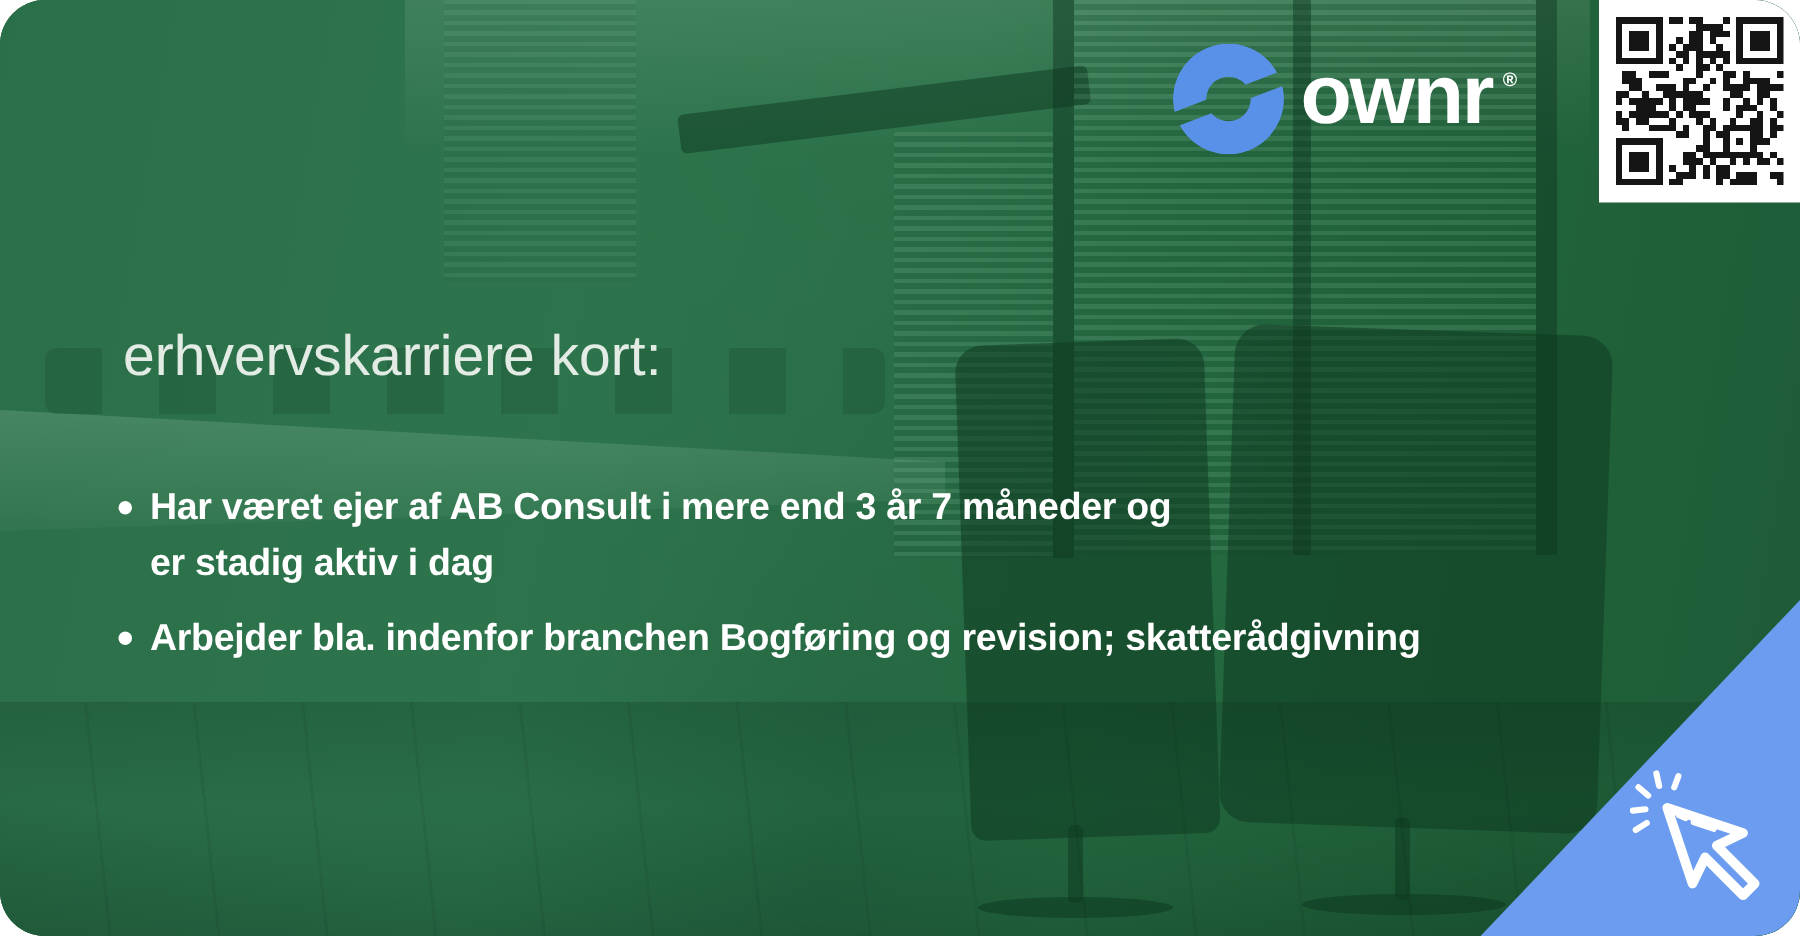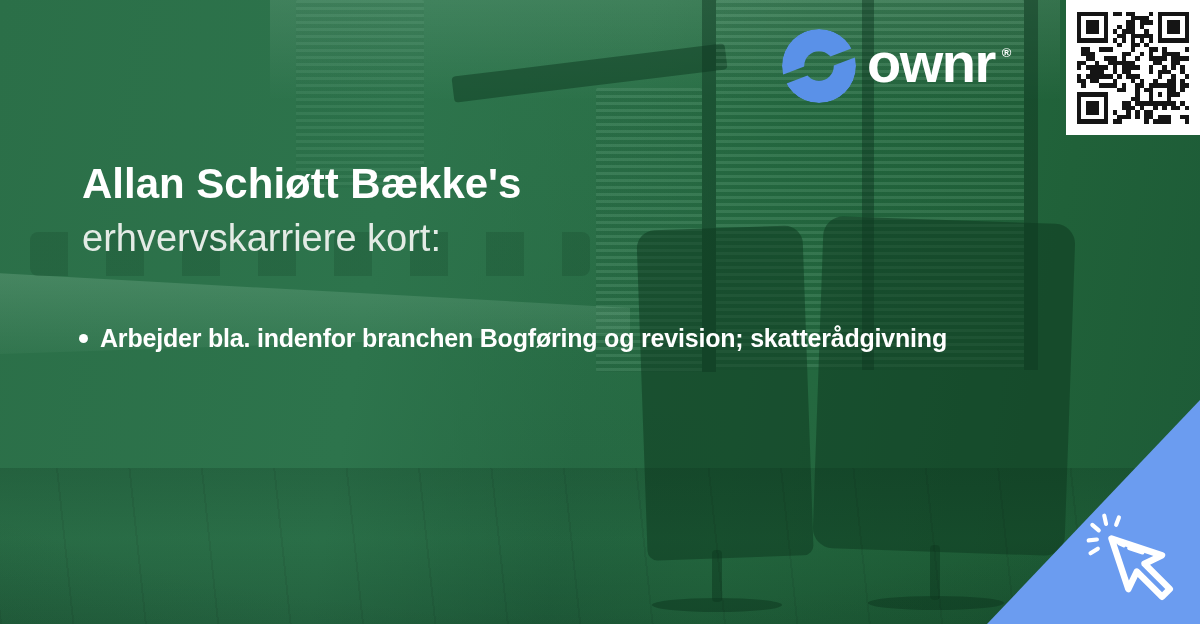--- a/index.html
+++ b/index.html
@@ -6,21 +6,21 @@
     --green:#286c45;
     --green-dark:#1d5b37;
     --blue:#6b9cf0;
     --logo-blue:#5a91e8;
     --title:#ffffff;
     --subtitle:#e3ebe5;
   }
   *{margin:0;padding:0;box-sizing:border-box;}
   html,body{width:1200px;height:624px;overflow:hidden;}
   body{font-family:"Liberation Sans","DejaVu Sans",sans-serif;}
-  .card{position:relative;width:1200px;height:624px;background:var(--green);overflow:hidden;}
+  .card{position:relative;width:1200px;height:624px;background:var(--green);overflow:hidden;border-radius:30px;}
 
   
   .bg{position:absolute;inset:0;overflow:hidden;}
   .bg-base{position:absolute;inset:0;
     background:linear-gradient(100deg,#2b6f48 0%,#2d744c 32%,#28704707 50%,#256a41 62%,#206139 84%,#1d5b37 100%),
                linear-gradient(180deg,#2c7249 0%,#286c45 55%,#236440 100%);}
   .bg-ceiling{position:absolute;left:270px;top:0;right:140px;height:120px;
     background:linear-gradient(180deg,rgba(235,255,242,0.10),rgba(235,255,242,0) 85%);}
   .bg-beam{position:absolute;left:452px;top:60px;width:275px;height:26px;border-radius:4px;
     background:rgba(16,62,36,0.55);transform:rotate(-7deg);}
@@ -139,24 +139,30 @@
     <span class="wordmark">ownr</span>
     <span class="reg">®</span>
   </div>
 
   <div class="qr-box" style="background: rgb(255, 255, 255);">
     <svg id="qr-svg" aria-hidden="true" viewBox="0 0 25 25">
         <path d="M0 0h1v1h-1zM1 0h1v1h-1zM2 0h1v1h-1zM3 0h1v1h-1zM4 0h1v1h-1zM5 0h1v1h-1zM6 0h1v1h-1zM8 0h1v1h-1zM9 0h1v1h-1zM11 0h1v1h-1zM12 0h1v1h-1zM16 0h1v1h-1zM18 0h1v1h-1zM19 0h1v1h-1zM20 0h1v1h-1zM21 0h1v1h-1zM22 0h1v1h-1zM23 0h1v1h-1zM24 0h1v1h-1zM0 1h1v1h-1zM6 1h1v1h-1zM12 1h1v1h-1zM13 1h1v1h-1zM14 1h1v1h-1zM15 1h1v1h-1zM18 1h1v1h-1zM24 1h1v1h-1zM0 2h1v1h-1zM2 2h1v1h-1zM3 2h1v1h-1zM4 2h1v1h-1zM6 2h1v1h-1zM11 2h1v1h-1zM12 2h1v1h-1zM14 2h1v1h-1zM15 2h1v1h-1zM16 2h1v1h-1zM18 2h1v1h-1zM20 2h1v1h-1zM21 2h1v1h-1zM22 2h1v1h-1zM24 2h1v1h-1zM0 3h1v1h-1zM2 3h1v1h-1zM3 3h1v1h-1zM4 3h1v1h-1zM6 3h1v1h-1zM9 3h1v1h-1zM11 3h1v1h-1zM12 3h1v1h-1zM14 3h1v1h-1zM18 3h1v1h-1zM20 3h1v1h-1zM21 3h1v1h-1zM22 3h1v1h-1zM24 3h1v1h-1zM0 4h1v1h-1zM2 4h1v1h-1zM3 4h1v1h-1zM4 4h1v1h-1zM6 4h1v1h-1zM8 4h1v1h-1zM10 4h1v1h-1zM11 4h1v1h-1zM12 4h1v1h-1zM15 4h1v1h-1zM18 4h1v1h-1zM20 4h1v1h-1zM21 4h1v1h-1zM22 4h1v1h-1zM24 4h1v1h-1zM0 5h1v1h-1zM6 5h1v1h-1zM9 5h1v1h-1zM10 5h1v1h-1zM12 5h1v1h-1zM13 5h1v1h-1zM14 5h1v1h-1zM15 5h1v1h-1zM16 5h1v1h-1zM18 5h1v1h-1zM24 5h1v1h-1zM0 6h1v1h-1zM1 6h1v1h-1zM2 6h1v1h-1zM3 6h1v1h-1zM4 6h1v1h-1zM5 6h1v1h-1zM6 6h1v1h-1zM8 6h1v1h-1zM10 6h1v1h-1zM12 6h1v1h-1zM14 6h1v1h-1zM16 6h1v1h-1zM18 6h1v1h-1zM19 6h1v1h-1zM20 6h1v1h-1zM21 6h1v1h-1zM22 6h1v1h-1zM23 6h1v1h-1zM24 6h1v1h-1zM9 7h1v1h-1zM12 7h1v1h-1zM13 7h1v1h-1zM15 7h1v1h-1zM1 8h1v1h-1zM2 8h1v1h-1zM5 8h1v1h-1zM6 8h1v1h-1zM7 8h1v1h-1zM12 8h1v1h-1zM16 8h1v1h-1zM17 8h1v1h-1zM19 8h1v1h-1zM24 8h1v1h-1zM1 9h1v1h-1zM2 9h1v1h-1zM3 9h1v1h-1zM10 9h1v1h-1zM11 9h1v1h-1zM14 9h1v1h-1zM16 9h1v1h-1zM19 9h1v1h-1zM20 9h1v1h-1zM21 9h1v1h-1zM22 9h1v1h-1zM2 10h1v1h-1zM3 10h1v1h-1zM6 10h1v1h-1zM7 10h1v1h-1zM8 10h1v1h-1zM10 10h1v1h-1zM13 10h1v1h-1zM16 10h1v1h-1zM17 10h1v1h-1zM18 10h1v1h-1zM19 10h1v1h-1zM21 10h1v1h-1zM22 10h1v1h-1zM23 10h1v1h-1zM24 10h1v1h-1zM0 11h1v1h-1zM1 11h1v1h-1zM4 11h1v1h-1zM7 11h1v1h-1zM8 11h1v1h-1zM9 11h1v1h-1zM10 11h1v1h-1zM11 11h1v1h-1zM12 11h1v1h-1zM17 11h1v1h-1zM18 11h1v1h-1zM21 11h1v1h-1zM22 11h1v1h-1zM0 12h1v1h-1zM2 12h1v1h-1zM3 12h1v1h-1zM4 12h1v1h-1zM5 12h1v1h-1zM6 12h1v1h-1zM8 12h1v1h-1zM10 12h1v1h-1zM11 12h1v1h-1zM12 12h1v1h-1zM13 12h1v1h-1zM16 12h1v1h-1zM19 12h1v1h-1zM21 12h1v1h-1zM23 12h1v1h-1zM3 13h1v1h-1zM4 13h1v1h-1zM5 13h1v1h-1zM8 13h1v1h-1zM10 13h1v1h-1zM11 13h1v1h-1zM16 13h1v1h-1zM18 13h1v1h-1zM19 13h1v1h-1zM20 13h1v1h-1zM23 13h1v1h-1zM0 14h1v1h-1zM2 14h1v1h-1zM3 14h1v1h-1zM4 14h1v1h-1zM5 14h1v1h-1zM6 14h1v1h-1zM7 14h1v1h-1zM9 14h1v1h-1zM11 14h1v1h-1zM12 14h1v1h-1zM13 14h1v1h-1zM18 14h1v1h-1zM21 14h1v1h-1zM24 14h1v1h-1zM0 15h1v1h-1zM1 15h1v1h-1zM3 15h1v1h-1zM4 15h1v1h-1zM8 15h1v1h-1zM12 15h1v1h-1zM14 15h1v1h-1zM17 15h1v1h-1zM20 15h1v1h-1zM21 15h1v1h-1zM23 15h1v1h-1zM1 16h1v1h-1zM5 16h1v1h-1zM6 16h1v1h-1zM7 16h1v1h-1zM8 16h1v1h-1zM10 16h1v1h-1zM13 16h1v1h-1zM14 16h1v1h-1zM16 16h1v1h-1zM17 16h1v1h-1zM18 16h1v1h-1zM19 16h1v1h-1zM20 16h1v1h-1zM21 16h1v1h-1zM23 16h1v1h-1zM24 16h1v1h-1zM9 17h1v1h-1zM10 17h1v1h-1zM13 17h1v1h-1zM15 17h1v1h-1zM16 17h1v1h-1zM20 17h1v1h-1zM21 17h1v1h-1zM23 17h1v1h-1zM0 18h1v1h-1zM1 18h1v1h-1zM2 18h1v1h-1zM3 18h1v1h-1zM4 18h1v1h-1zM5 18h1v1h-1zM6 18h1v1h-1zM13 18h1v1h-1zM16 18h1v1h-1zM18 18h1v1h-1zM20 18h1v1h-1zM21 18h1v1h-1zM22 18h1v1h-1zM0 19h1v1h-1zM6 19h1v1h-1zM12 19h1v1h-1zM13 19h1v1h-1zM16 19h1v1h-1zM20 19h1v1h-1zM0 20h1v1h-1zM2 20h1v1h-1zM3 20h1v1h-1zM4 20h1v1h-1zM6 20h1v1h-1zM10 20h1v1h-1zM11 20h1v1h-1zM13 20h1v1h-1zM14 20h1v1h-1zM15 20h1v1h-1zM16 20h1v1h-1zM17 20h1v1h-1zM18 20h1v1h-1zM19 20h1v1h-1zM20 20h1v1h-1zM21 20h1v1h-1zM23 20h1v1h-1zM0 21h1v1h-1zM2 21h1v1h-1zM3 21h1v1h-1zM4 21h1v1h-1zM6 21h1v1h-1zM10 21h1v1h-1zM11 21h1v1h-1zM12 21h1v1h-1zM14 21h1v1h-1zM17 21h1v1h-1zM19 21h1v1h-1zM21 21h1v1h-1zM22 21h1v1h-1zM24 21h1v1h-1zM0 22h1v1h-1zM2 22h1v1h-1zM3 22h1v1h-1zM4 22h1v1h-1zM6 22h1v1h-1zM8 22h1v1h-1zM11 22h1v1h-1zM13 22h1v1h-1zM15 22h1v1h-1zM16 22h1v1h-1zM0 23h1v1h-1zM6 23h1v1h-1zM9 23h1v1h-1zM10 23h1v1h-1zM11 23h1v1h-1zM13 23h1v1h-1zM15 23h1v1h-1zM16 23h1v1h-1zM18 23h1v1h-1zM19 23h1v1h-1zM20 23h1v1h-1zM23 23h1v1h-1zM24 23h1v1h-1zM0 24h1v1h-1zM1 24h1v1h-1zM2 24h1v1h-1zM3 24h1v1h-1zM4 24h1v1h-1zM5 24h1v1h-1zM6 24h1v1h-1zM8 24h1v1h-1zM9 24h1v1h-1zM15 24h1v1h-1zM17 24h1v1h-1zM18 24h1v1h-1zM19 24h1v1h-1zM20 24h1v1h-1zM24 24h1v1h-1z" fill="#151515"></path>
       </svg>
   </div>
 
-  <h1 class="title">Allan Schiøtt Bække's</h1>
   <h2 class="subtitle">erhvervskarriere kort:</h2>
 
   <ul class="bullets">
+    <li>
+      <span class="dot"></span>
+      <div class="blines">
+        <span>Har været ejer af AB Consult i mere end 3 år 7 måneder og</span>
+        <span>er stadig aktiv i dag</span>
+      </div>
+    </li>
     <li>
       <span class="dot"></span>
       <div class="blines">
         <span>Arbejder bla. indenfor branchen Bogføring og revision; skatterådgivning</span>
       </div>
     </li>
   </ul>
 
 </div>
 

